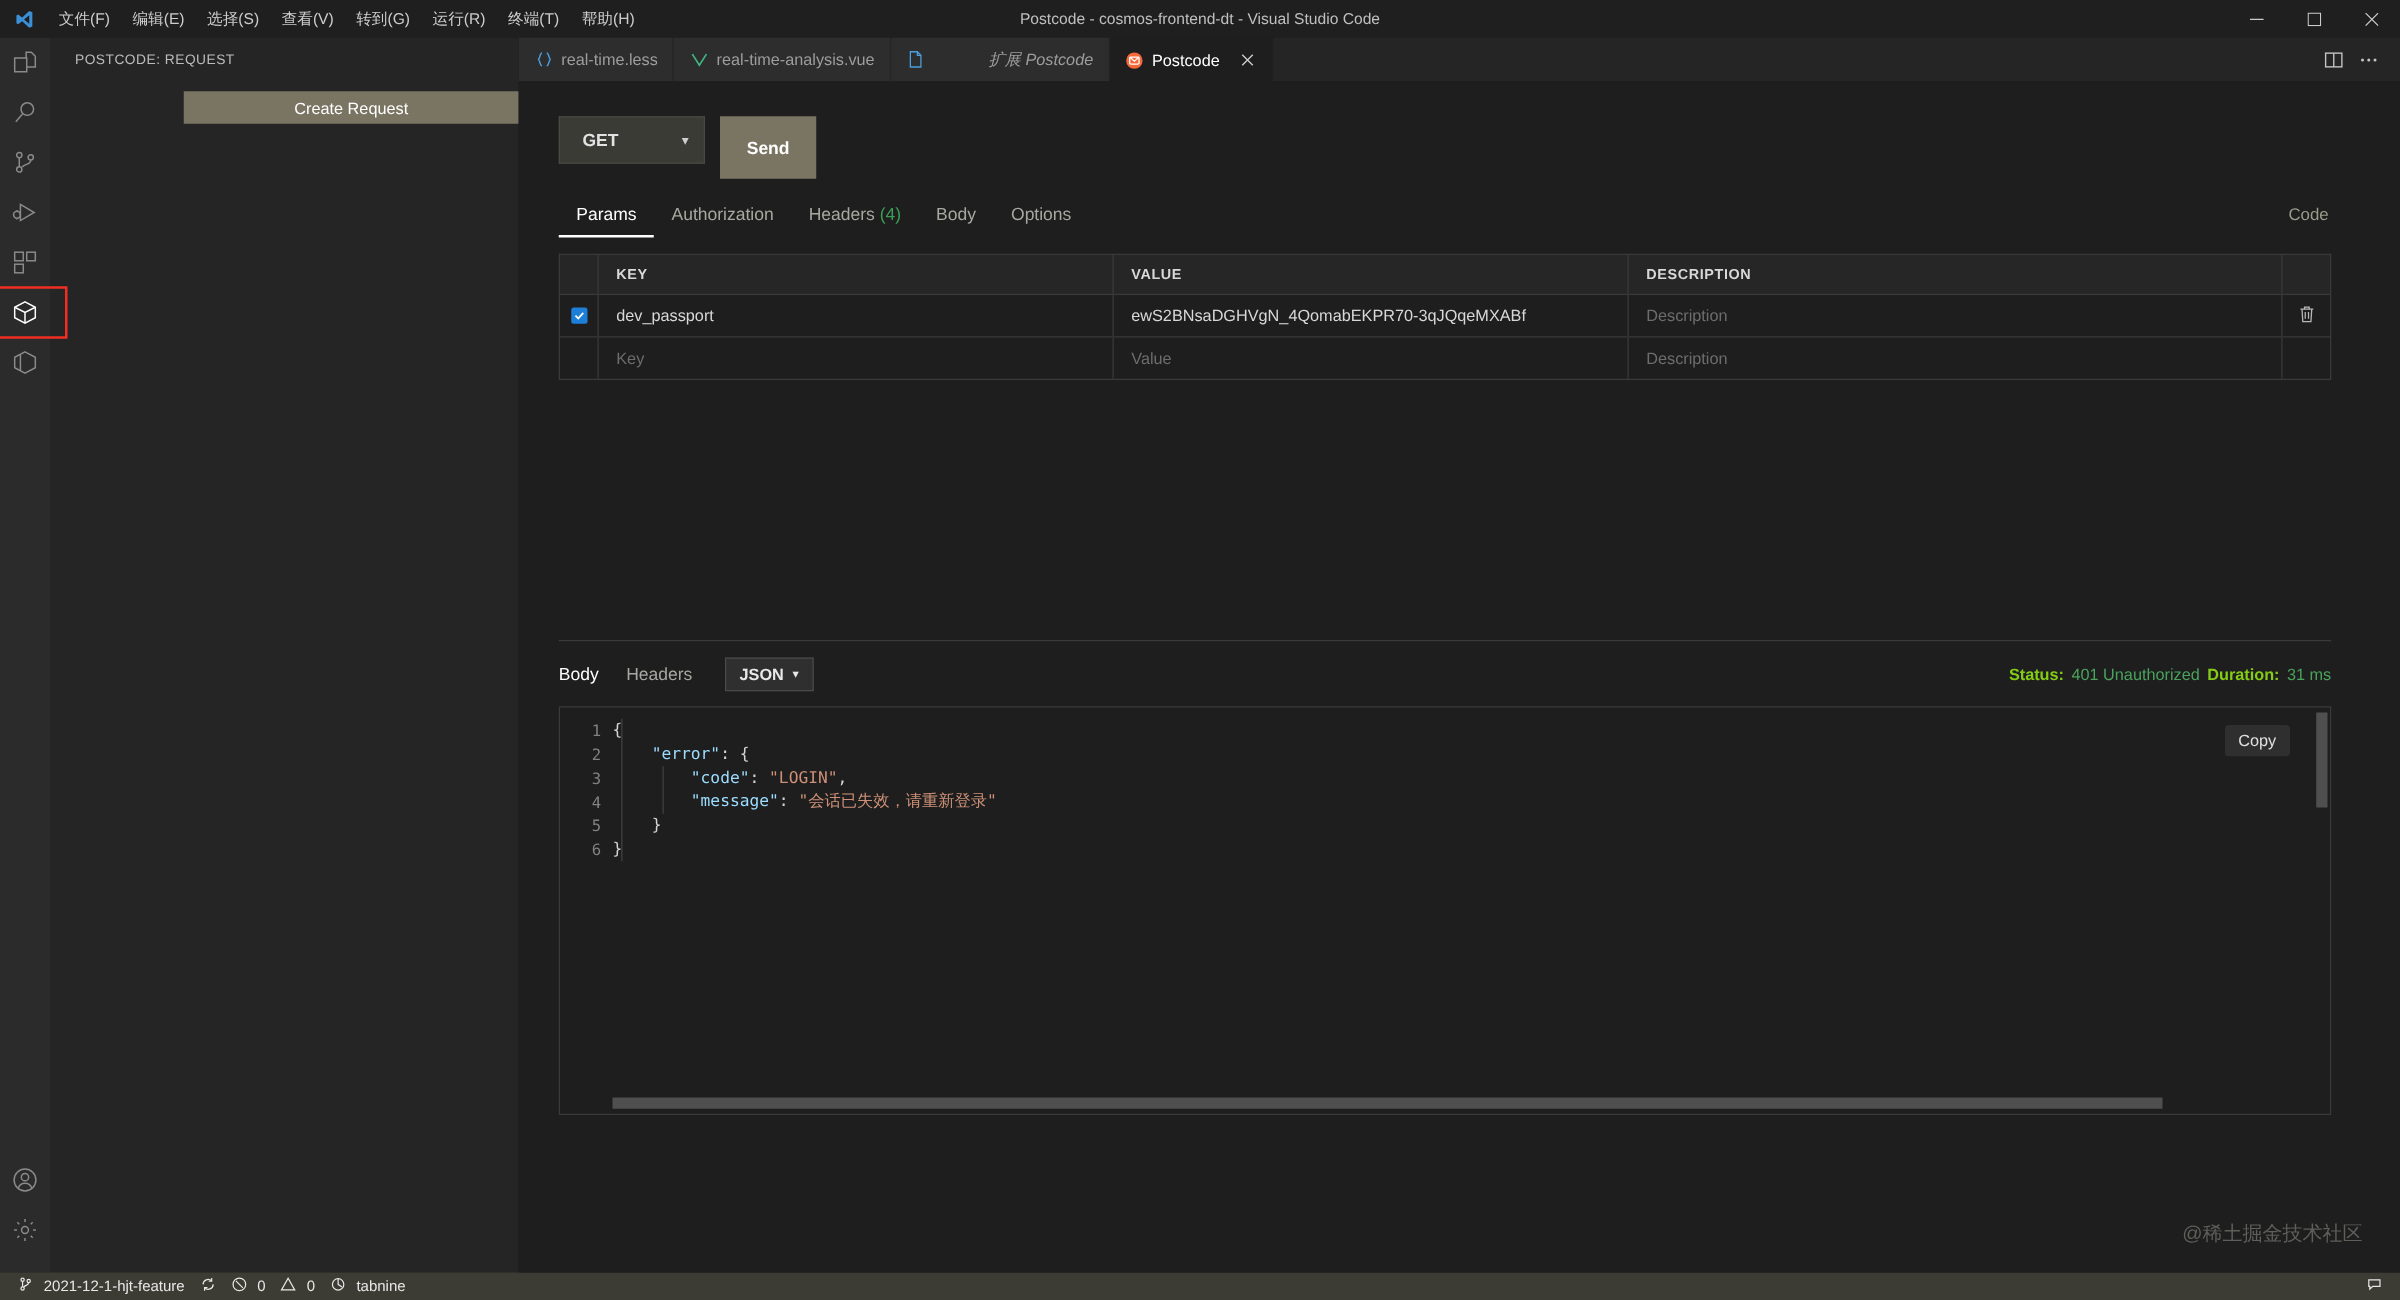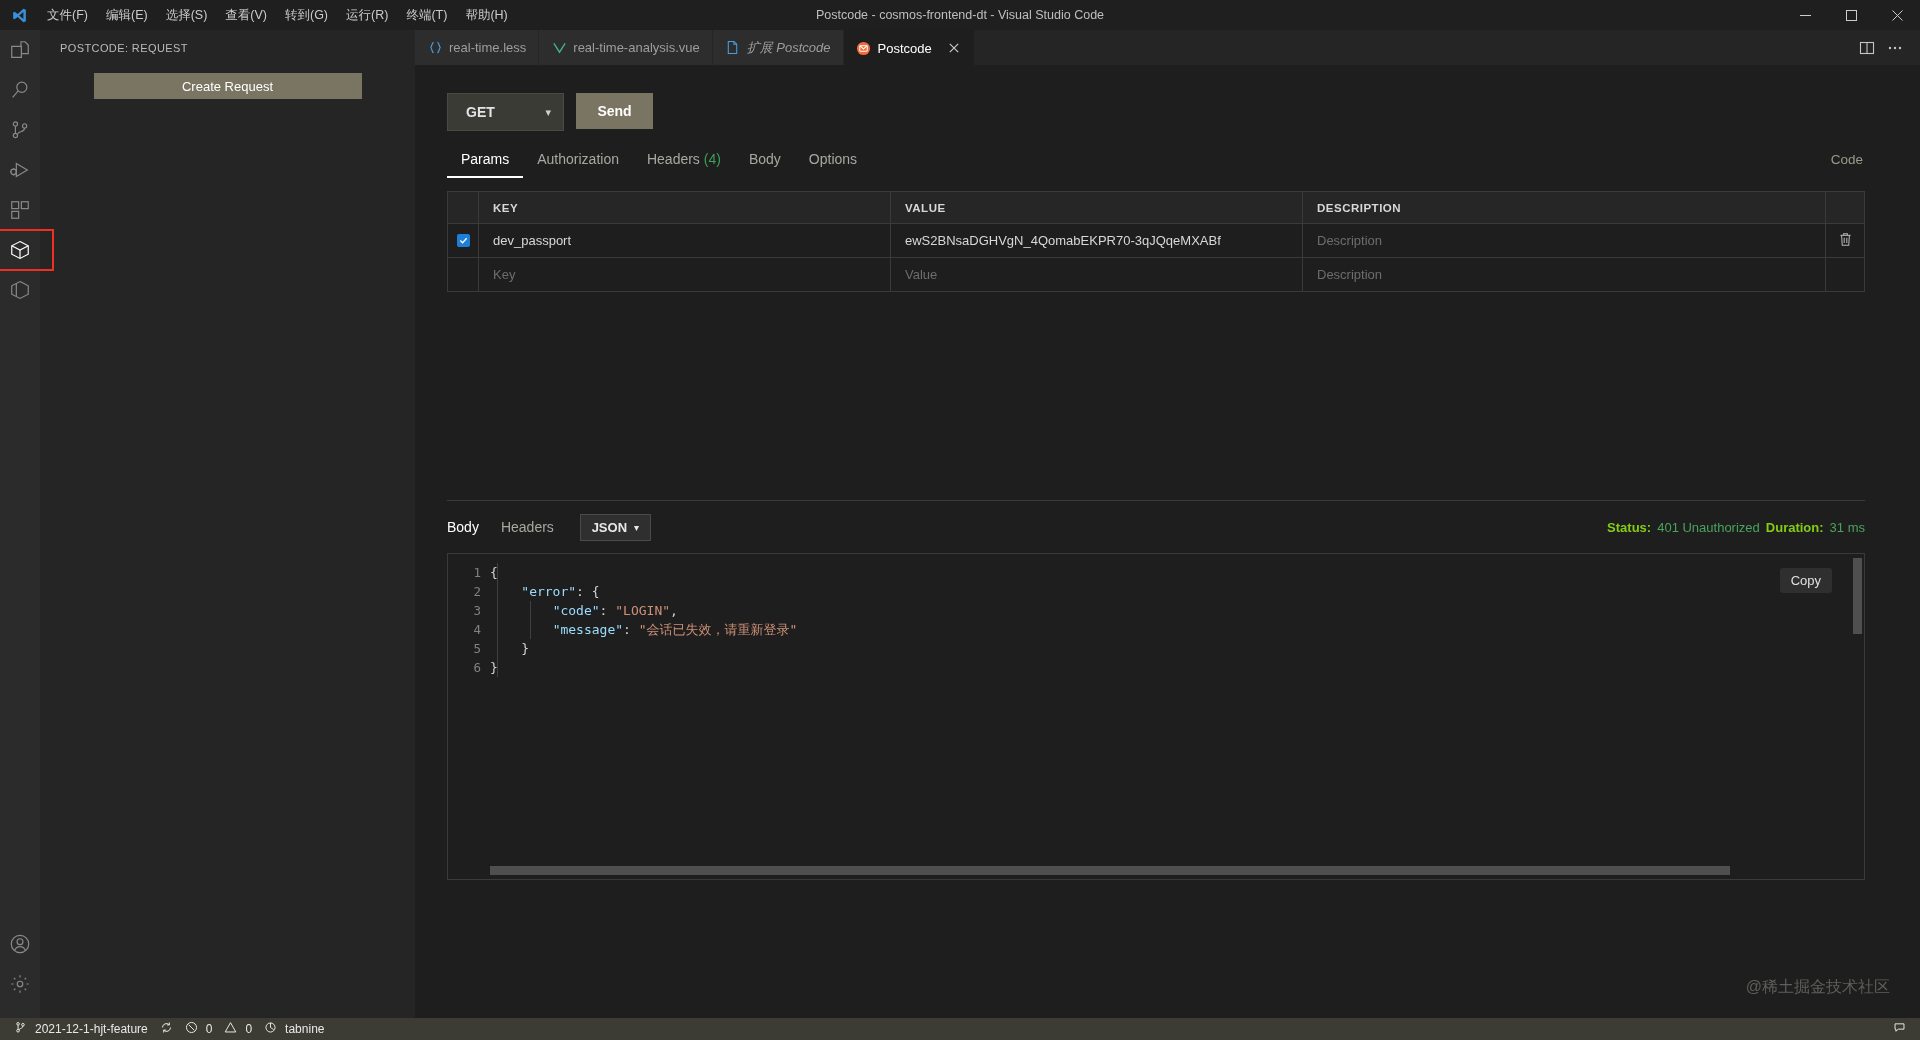--- a/index.html
+++ b/index.html
@@ -52,41 +52,41 @@
   .act-spacer { flex: 1 1 auto; }
 
   
   .sidebar {
     width: 375px; background: #252526; flex: 0 0 375px; display: flex; flex-direction: column;
   }
   .sidebar-title {
     height: 35px; display: flex; align-items: center; padding-left: 20px;
     font-size: 11px; letter-spacing: .4px; color: #bbbbbb; text-transform: uppercase;
   }
-  .sidebar-content { padding: 8px 0 0 0; display:flex; justify-content:center; }
+  .sidebar-content { padding: 8px 0 0 0; display:flex; justify-content:flex-end; }
   .create-request-btn {
     width: 268px; height: 26px; background: #7a7463; color: #ffffff;
     font-size: 13px; display: flex; align-items: center; justify-content: center;
     border: none; cursor: pointer; font-family: inherit;
   }
 
   
   .editor-area { flex: 1 1 auto; display: flex; flex-direction: column; min-width: 0; background:#1e1e1e; }
   .tabs-row { height: 35px; background: #252526; display: flex; align-items: stretch; flex: 0 0 35px; }
   .tab {
     display: flex; align-items: center; gap: 6px; padding: 0 12px;
     font-size: 13px; color: #9d9d9d; background: #2d2d2d;
     border-right: 1px solid #252526; max-width: 260px; white-space: nowrap; cursor: pointer;
   }
   .tab.active { background: #1e1e1e; color: #ffffff; border-top: 1px solid #1e1e1e; }
   .tab .ticon { width: 16px; height: 16px; display: flex; align-items: center; justify-content: center; flex: 0 0 16px; }
   .tab .ticon svg { width: 15px; height: 15px; }
   .tab .tlabel { overflow: hidden; text-overflow: ellipsis; }
   .tab .tlabel .pre { font-style: italic; }
-  .tab .italic { font-style: italic; }
+  .tab .italic { font-style: italic; margin-left: 44px; }
   .tab-close { margin-left: 8px; width: 16px; height: 16px; display: flex; align-items: center; justify-content: center; color: #cfcfcf; }
   .tab-close svg { width: 10px; height: 10px; }
   .tabs-actions { margin-left: auto; display: flex; align-items: center; gap: 6px; padding-right: 14px; }
   .tabs-actions .ta { width: 22px; height: 22px; display: flex; align-items:center; justify-content:center; color: #c5c5c5; }
   .tabs-actions .ta svg { width: 16px; height: 16px; }
 
   
   .webview { flex: 1 1 auto; background: #1e1e1e; overflow: hidden; position: relative; padding: 0 0 0 0; }
   .req-panel { padding: 28px 55px 0 32px; }
 
@@ -96,21 +96,21 @@
     display: flex; align-items: center; justify-content: space-between;
     padding: 0 12px 0 18px; color: #e3e3e3; font-size: 14px; font-weight: bold; cursor: pointer;
   }
   .method-select .chev { font-size: 11px; font-weight: normal; color: #cfcfcf; }
   .url-input {
     flex: 1 1 auto; height: 38px; background: #3b3b35; border: 1px solid #4a4a42;
     color: #d8d8d0; font-size: 13.5px; padding: 0 14px; font-family: inherit;
     outline: none; min-width: 0;
   }
   .send-btn {
-    width: 77px; height: 36px; background: #7a7463; color: #ffffff; border: none;
+    width: 77px; height: 50px; background: #7a7463; color: #ffffff; border: none;
     font-size: 14px; font-weight: bold; cursor: pointer; font-family: inherit;
   }
 
   .req-tabs-row { display: flex; align-items: center; margin-top: 10px; gap: 18px; }
   .req-tabs { display: flex; gap: 0; }
   .req-tab {
     font-size: 14px; color: #a8a8a0; padding: 10px 14px 9px 14px; cursor: pointer;
     border-bottom: 2px solid transparent; white-space: nowrap;
   }
   .req-tab.active { color: #ffffff; border-bottom-color: #ffffff; }

